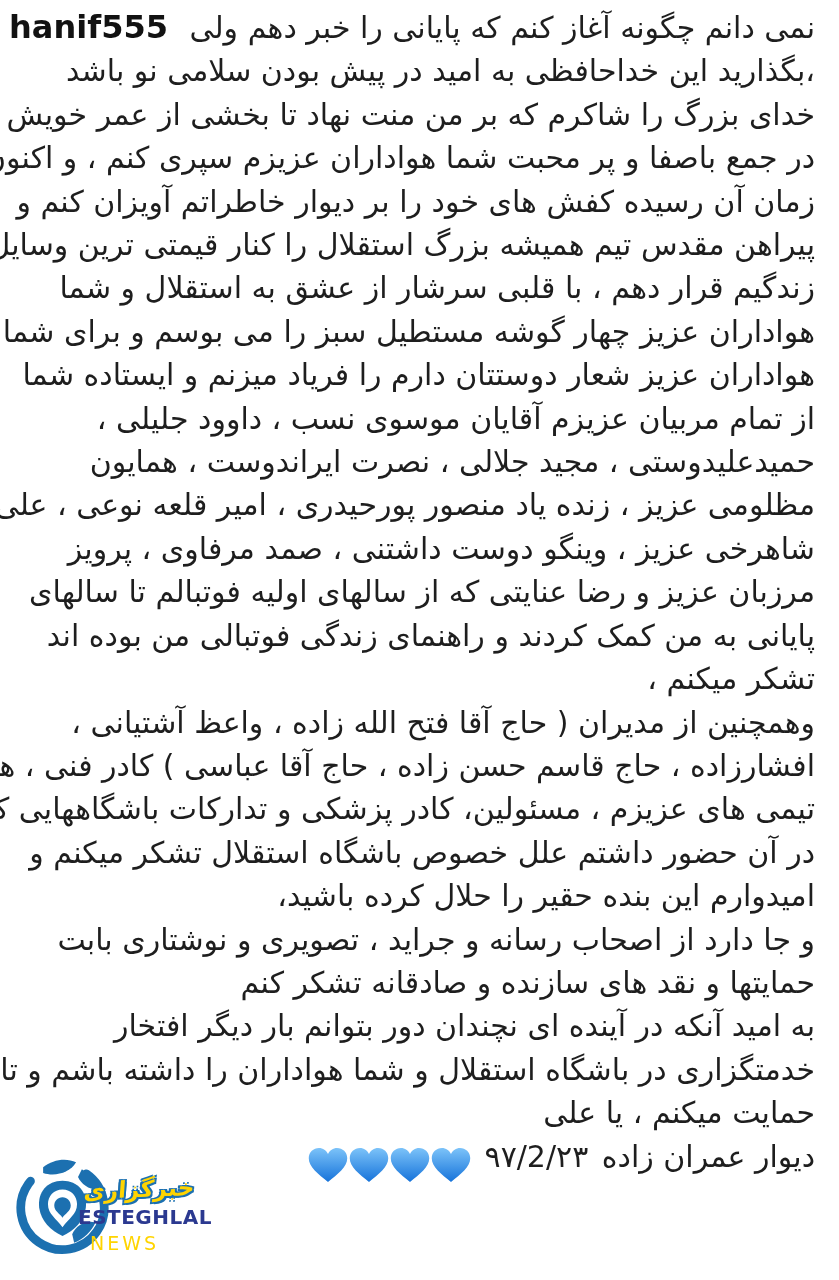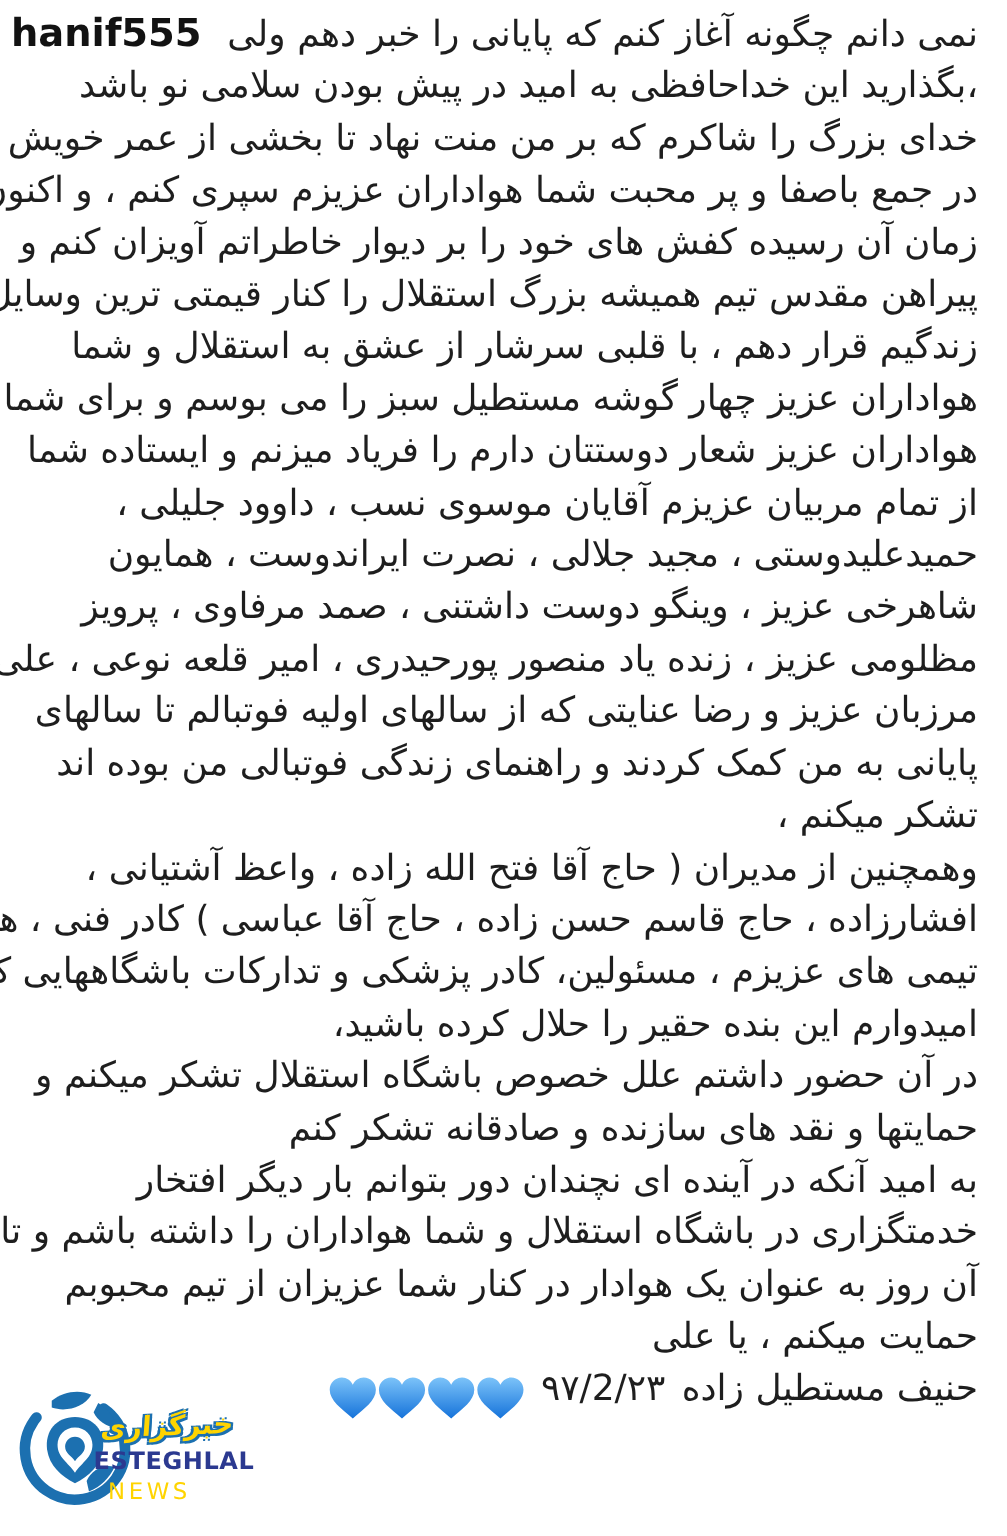--- a/index.html
+++ b/index.html
@@ -59,39 +59,39 @@
       <div class="line" dir="rtl">،بگذارید این خداحافظی به امید در پیش بودن سلامی نو باشد</div>
       <div class="line" dir="rtl">خدای بزرگ را شاکرم که بر من منت نهاد تا بخشی از عمر خویش را</div>
       <div class="line" dir="rtl">در جمع باصفا و پر محبت شما هواداران عزیزم سپری کنم ، و اکنون</div>
       <div class="line" dir="rtl">زمان آن رسیده کفش های خود را بر دیوار خاطراتم آویزان کنم و</div>
       <div class="line" dir="rtl">پیراهن مقدس تیم همیشه بزرگ استقلال را کنار قیمتی ترین وسایل</div>
       <div class="line" dir="rtl">زندگیم قرار دهم ، با قلبی سرشار از عشق به استقلال و شما</div>
       <div class="line" dir="rtl">هواداران عزیز چهار گوشه مستطیل سبز را می بوسم و برای شما</div>
       <div class="line" dir="rtl">هواداران عزیز شعار دوستتان دارم را فریاد میزنم و ایستاده شما</div>
       <div class="line" dir="rtl">از تمام مربیان عزیزم آقایان موسوی نسب ، داوود جلیلی ،</div>
       <div class="line" dir="rtl">حمیدعلیدوستی ، مجید جلالی ، نصرت ایراندوست ، همایون</div>
+      <div class="line" dir="rtl">مظلومی عزیز ، زنده یاد منصور پورحیدری ، امیر قلعه نوعی ، علی</div>
       <div class="line" dir="rtl">شاهرخی عزیز ، وینگو دوست داشتنی ، صمد مرفاوی ، پرویز</div>
-      <div class="line" dir="rtl">مظلومی عزیز ، زنده یاد منصور پورحیدری ، امیر قلعه نوعی ، علی</div>
       <div class="line" dir="rtl">مرزبان عزیز و رضا عنایتی که از سالهای اولیه فوتبالم تا سالهای</div>
       <div class="line" dir="rtl">پایانی به من کمک کردند و راهنمای زندگی فوتبالی من بوده اند</div>
       <div class="line" dir="rtl">تشکر میکنم ،</div>
       <div class="line" dir="rtl">وهمچنین از مدیران ( حاج آقا فتح الله زاده ، واعظ آشتیانی ،</div>
       <div class="line" dir="rtl">افشارزاده ، حاج قاسم حسن زاده ، حاج آقا عباسی ) کادر فنی ، هم</div>
       <div class="line" dir="rtl">تیمی های عزیزم ، مسئولین، کادر پزشکی و تدارکات باشگاههایی که</div>
+      <div class="line" dir="rtl">در آن حضور داشتم علل خصوص باشگاه استقلال تشکر میکنم و</div>
       <div class="line" dir="rtl">امیدوارم این بنده حقیر را حلال کرده باشید،</div>
-      <div class="line" dir="rtl">در آن حضور داشتم علل خصوص باشگاه استقلال تشکر میکنم و</div>
+      <div class="line" dir="rtl">و جا دارد از اصحاب رسانه و جراید ، تصویری و نوشتاری بابت</div>
       <div class="line" dir="rtl">حمایتها و نقد های سازنده و صادقانه تشکر کنم</div>
       <div class="line" dir="rtl">به امید آنکه در آینده ای نچندان دور بتوانم بار دیگر افتخار</div>
       <div class="line" dir="rtl">خدمتگزاری در باشگاه استقلال و شما هواداران را داشته باشم و تا</div>
-      <div class="line" dir="rtl">آن روز به عنوان یک هوادار در کنار شما عزیزان از تیم محبوبم</div>
       <div class="line" dir="rtl">حمایت میکنم ، یا علی</div>
     </div>
 
   <div class="line sig" dir="rtl">
-    <span>حنیف مستطیل زاده</span>
+    <span>دیوار عمران زاده</span>
     <span class="date">۹۷/2/۲۳</span>
     <span class="hearts"><svg viewBox="0 0 32 29" width="40" height="36">
     <defs>
             <linearGradient id="hg0" x1="0" y1="0" x2="0" y2="1">
       <stop offset="0" stop-color="#7cc3f9"></stop>
       <stop offset="1" stop-color="#1673da"></stop>
     </linearGradient>
           </defs>
     <path d="M16,28.2 C8.2,21.6 0.5,16.2 0.5,9 C0.5,4.2 4.3,0.8 8.7,0.8 C11.9,0.8 14.7,2.8 16,5.6 C17.3,2.8 20.1,0.8 23.3,0.8 C27.7,0.8 31.5,4.2 31.5,9 C31.5,16.2 23.8,21.6 16,28.2 Z" fill="url(#hg0)"></path>
   </svg><svg viewBox="0 0 32 29" width="40" height="36">

